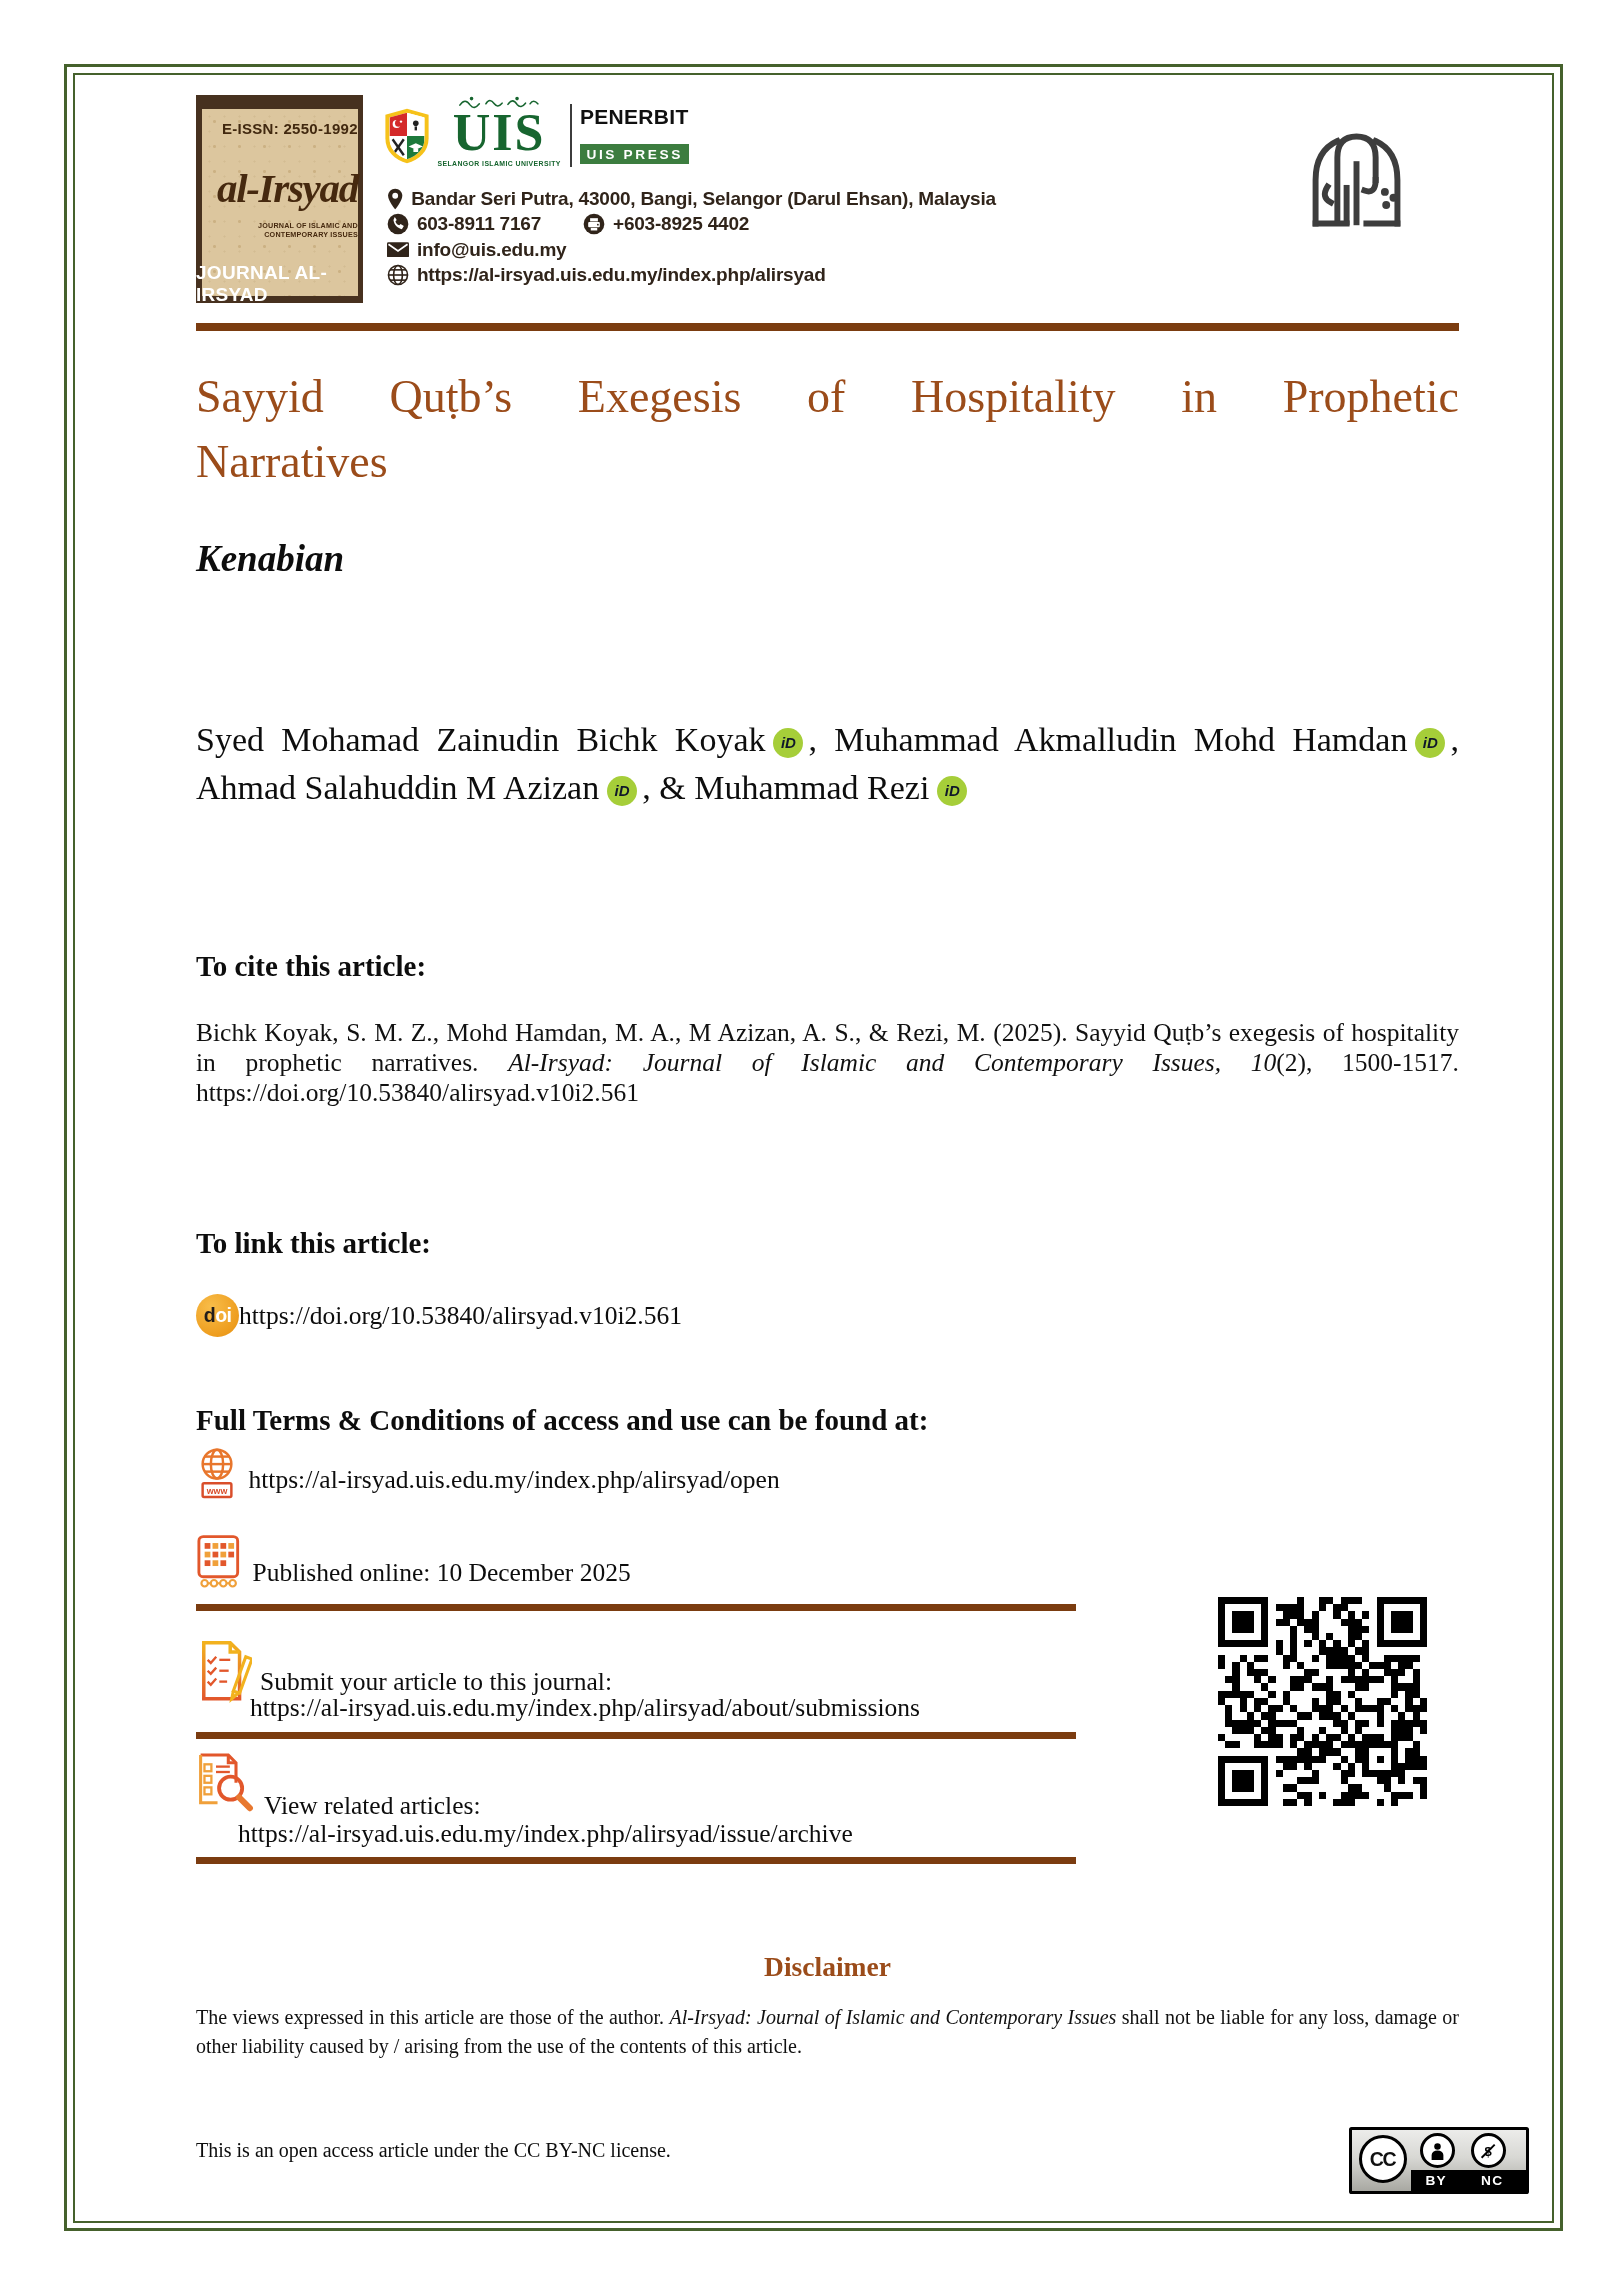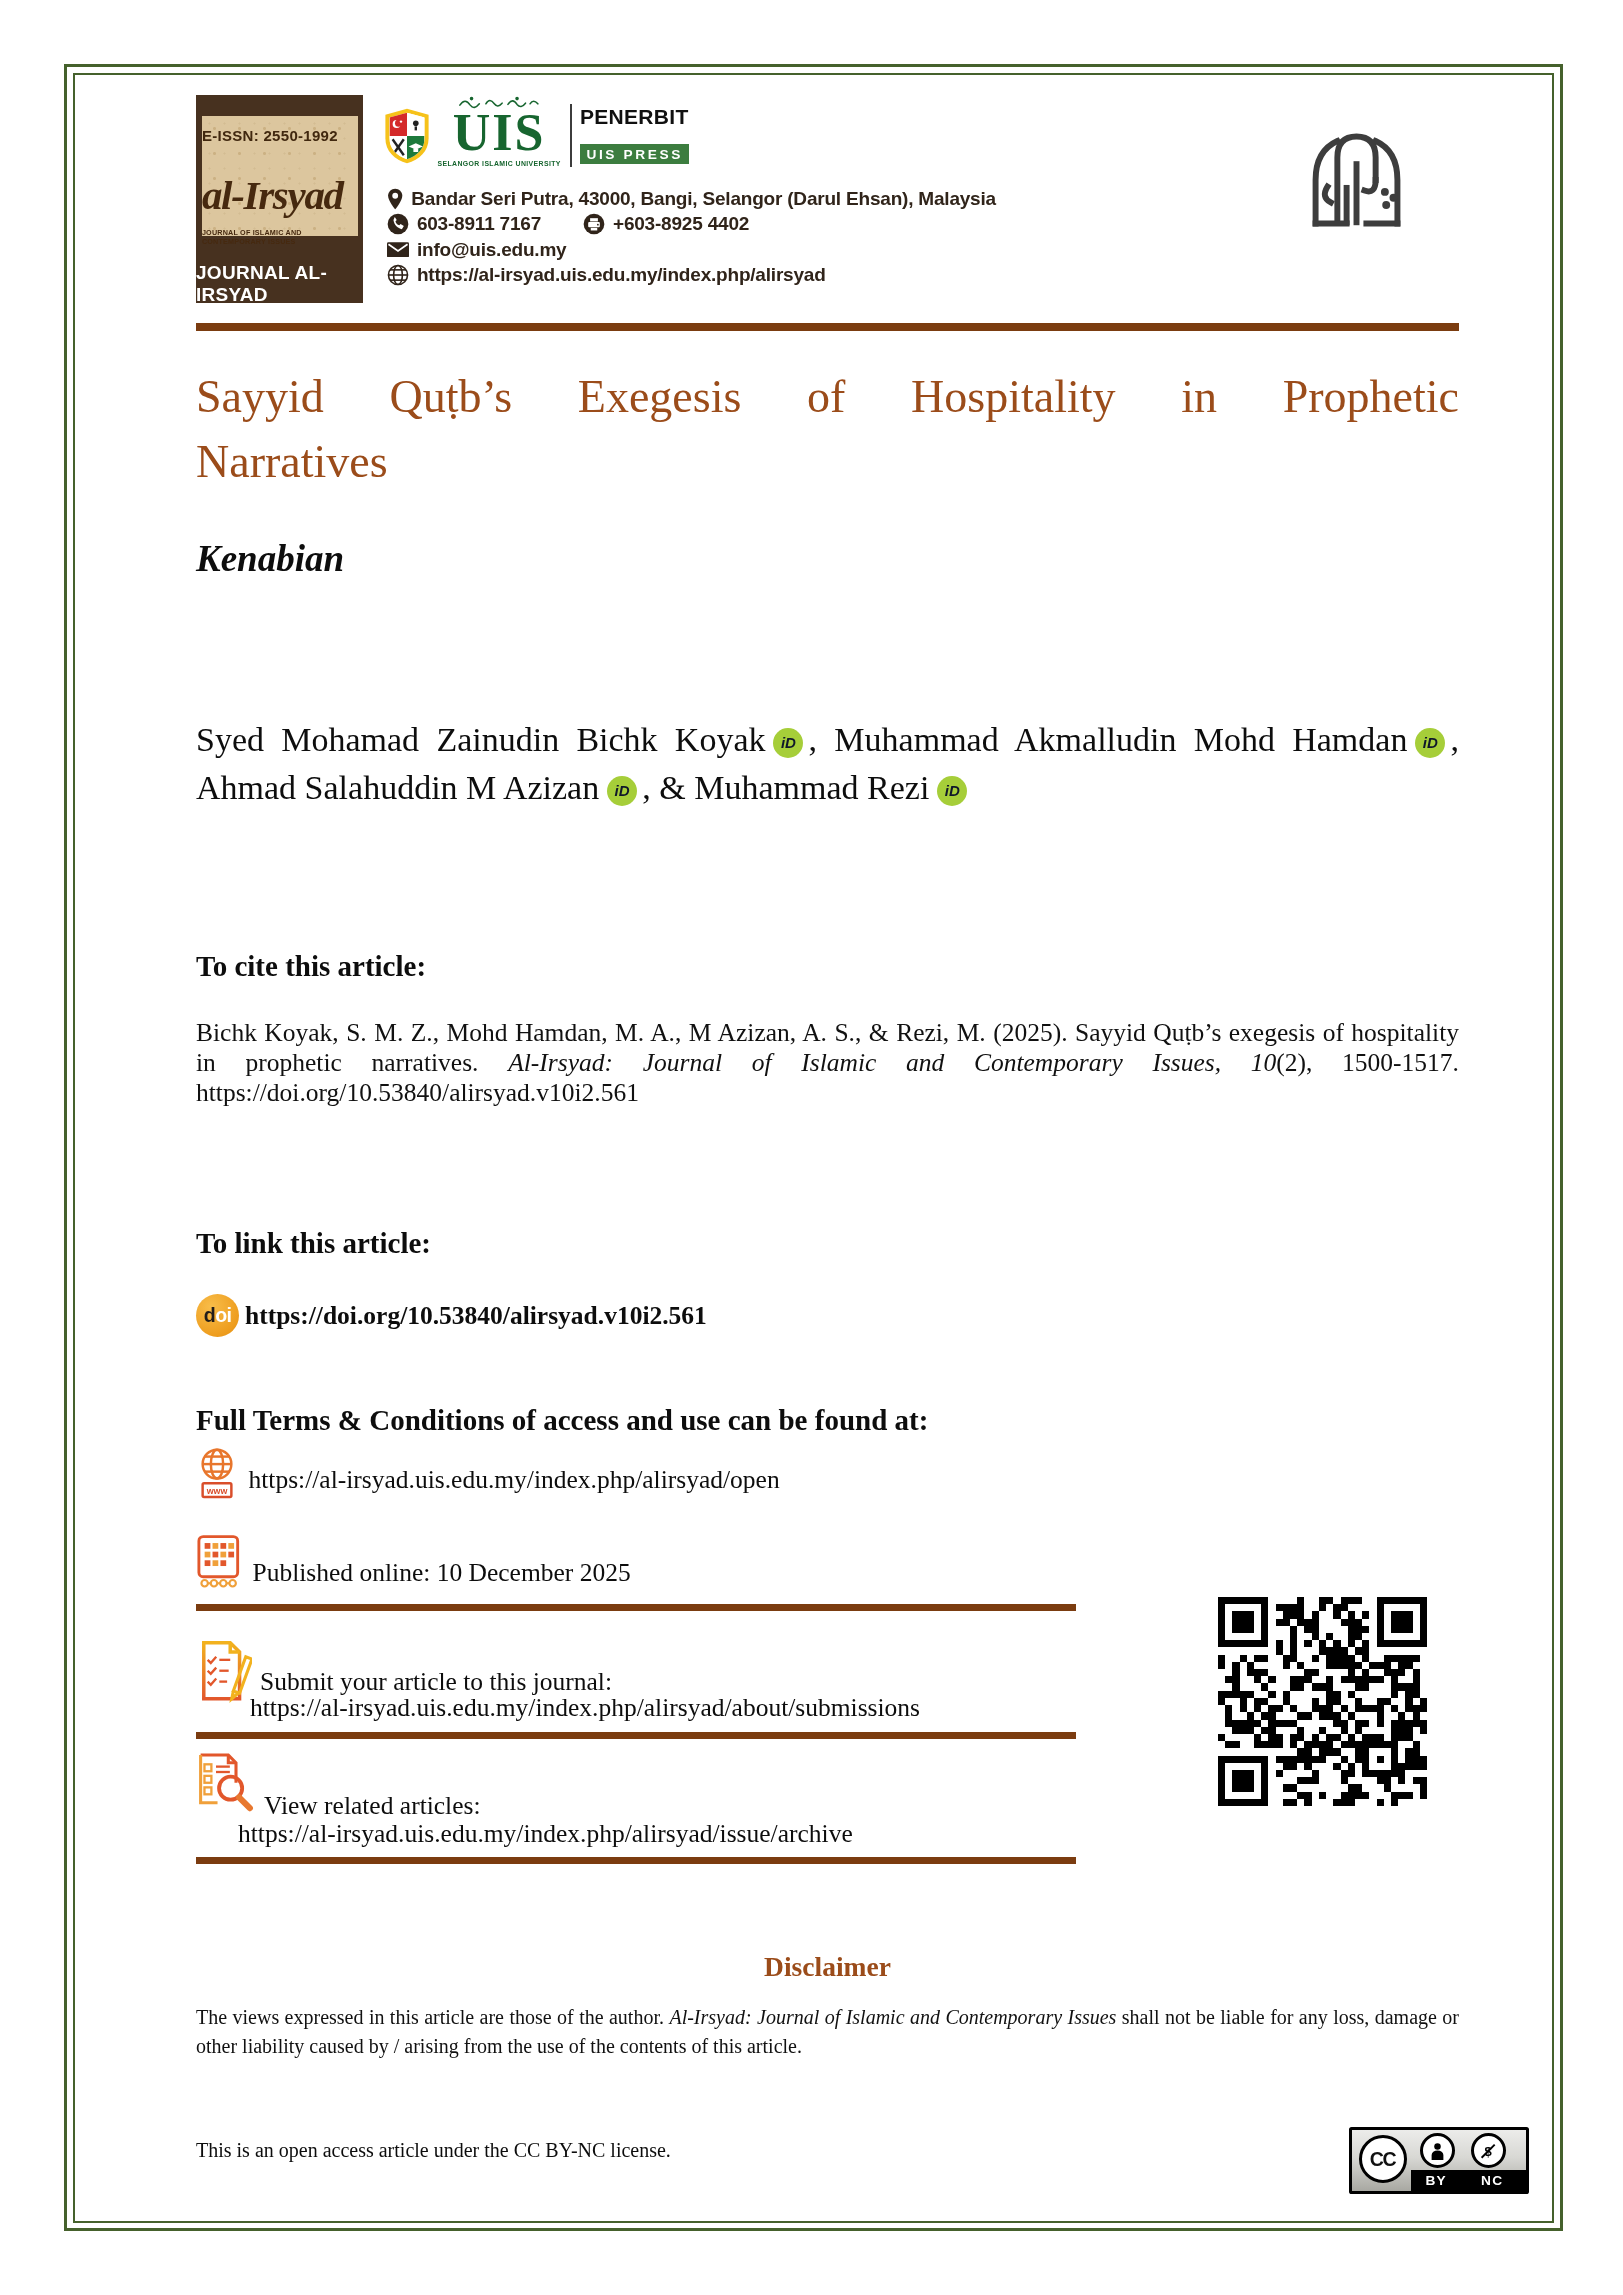--- a/index.html
+++ b/index.html
@@ -3,23 +3,23 @@
 <meta charset="utf-8">
 <style>
   html,body{margin:0;padding:0;background:#fff;}
   body{width:1623px;height:2295px;position:relative;font-family:"Liberation Serif","DejaVu Serif",serif;color:#111;}
   .abs{position:absolute;}
   
   .border-outer{left:64px;top:64px;width:1493px;height:2161px;border:3.3px solid #45612c;}
   .border-inner{left:73px;top:73px;width:1477px;height:2146px;border:2.6px solid #45612c;}
   
   .cover{left:196px;top:95px;width:167px;height:208px;background:#47311f;padding:0;}
-  .cover-inner{position:absolute;left:5.9px;top:21px;width:156px;height:120px;background:#dcc69e;
+  .cover-inner{position:absolute;left:5.9px;top:14px;width:156px;height:187px;background:#dcc69e;
     background-image:radial-gradient(#cbb183 1.3px,transparent 1.6px),radial-gradient(#d3bc92 0.9px,transparent 1.2px);
-    background-size:25px 25px,15px 15px;text-align:left;}
+    background-size:25px 25px,15px 15px;text-align:right;}
   .cover-eissn{margin-top:10.5px;font:bold 15px "Liberation Sans","DejaVu Sans",sans-serif;color:#41280f;letter-spacing:0.3px;}
   .cover-wordmark{margin-top:27px;font:italic bold 41px "Liberation Serif",serif;color:#46290f;letter-spacing:-1.3px;}
   .cover-tagline{margin-top:9.2px;font:bold 7.2px "Liberation Sans","DejaVu Sans",sans-serif;color:#46290f;letter-spacing:0.2px;}
   .cover-banner{position:absolute;left:0;bottom:0;width:167px;height:39px;display:flex;align-items:center;justify-content:center;
     font:bold 19px "Liberation Sans","DejaVu Sans",sans-serif;color:#fff;letter-spacing:0.3px;}
   .uis-logo{left:383px;top:96px;display:flex;align-items:flex-start;}
   .uis-mid{margin-left:6.5px;display:flex;flex-direction:column;align-items:center;}
   .uis-acronym{font:bold 52px "Liberation Serif",serif;color:#17652f;line-height:48px;letter-spacing:2px;}
   .uis-univ{margin-top:2.6px;font:bold 6.9px "Liberation Sans","DejaVu Sans",sans-serif;color:#17652f;letter-spacing:0.4px;white-space:nowrap;}
   .uis-div{width:2px;height:63px;background:#3c3c3c;margin:7.9px 7.9px 0 9.2px;}
@@ -50,21 +50,21 @@
   .sec{font-weight:bold;font-size:29px;color:#0d0d0d;}
   #cite-heading{left:196px;top:950px;}
   .citation{left:196px;top:1018px;width:1263px;font-size:25.5px;line-height:30px;text-align:justify;}
   #link-heading{left:196px;top:1227px;}
   .doi-row{left:196px;top:1294px;display:flex;align-items:center;}
   .doi-badge{width:43px;height:43px;border-radius:50%;background:radial-gradient(circle at 35% 30%,#f8bd4a,#ee9d1e 70%,#e08f12);
     display:flex;align-items:center;justify-content:center;font:bold 19.6px "Liberation Sans","DejaVu Sans",sans-serif;letter-spacing:-0.7px;}
   .doi-badge b{color:#221d1a;font-weight:800;}
   .doi-badge i{color:#fff;font-style:normal;font-weight:800;}
   .linktext{font-size:25.5px;color:#0d0d0d;}
-  .doi-row .linktext{margin-left:6px;font-weight:bold;}
+  .doi-row .linktext{margin-left:0;}
   #terms-heading{left:196px;top:1404px;}
   .www-row{left:196px;top:1447px;display:flex;align-items:flex-end;}
   .www-row .linktext{margin-left:10.5px;margin-bottom:3.9px;}
   .pub-row{left:196px;top:1533px;display:flex;align-items:flex-end;}
   .pub-row .linktext{margin-left:10.5px;margin-bottom:1.3px;}
   #submit-icon{left:196px;top:1639px;}
   #submit-label{left:260px;top:1667px;}
   #submit-link{left:250px;top:1693px;}
   #related-icon{left:196px;top:1752px;}
   #related-label{left:264px;top:1791px;}

